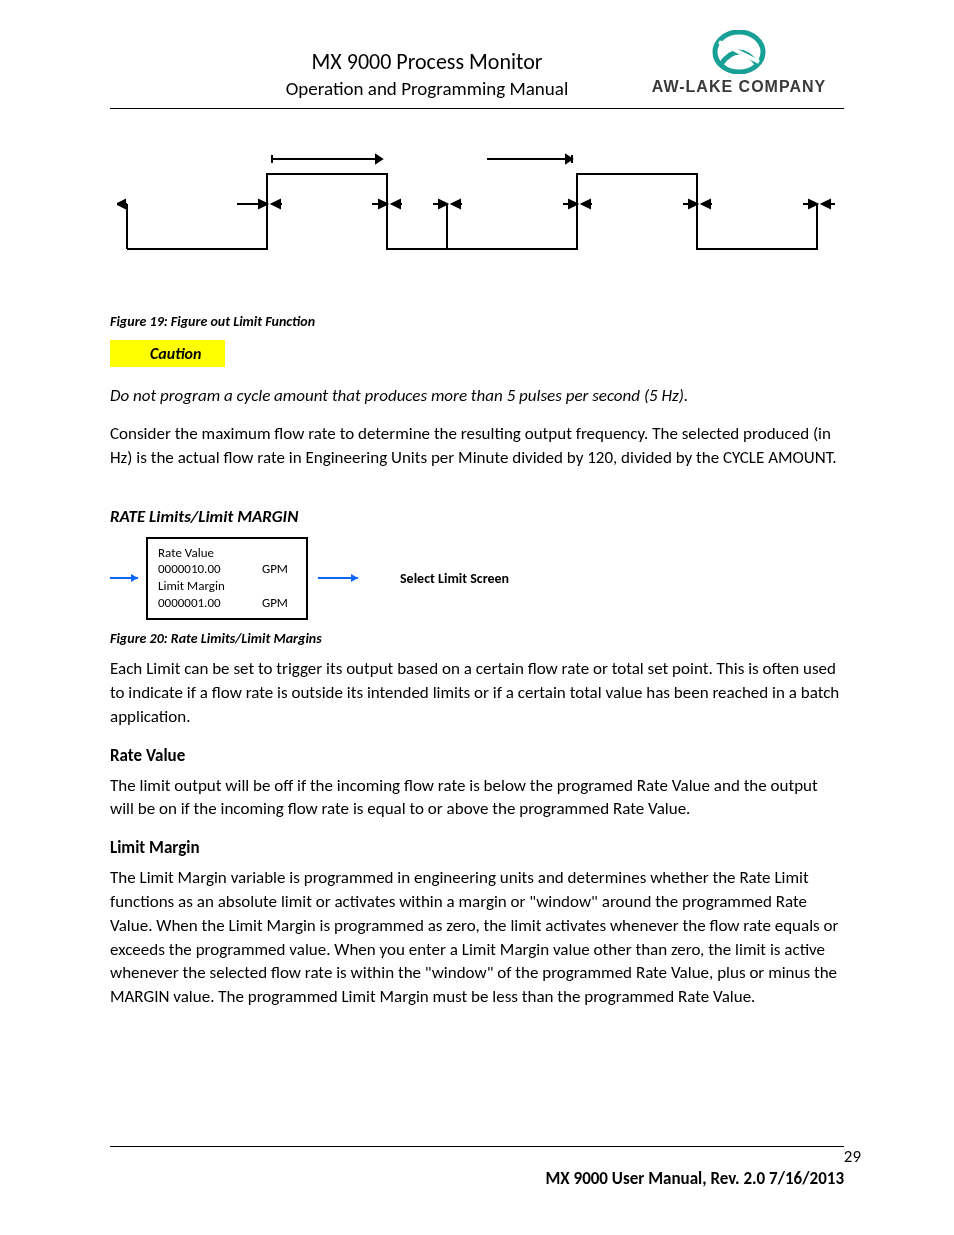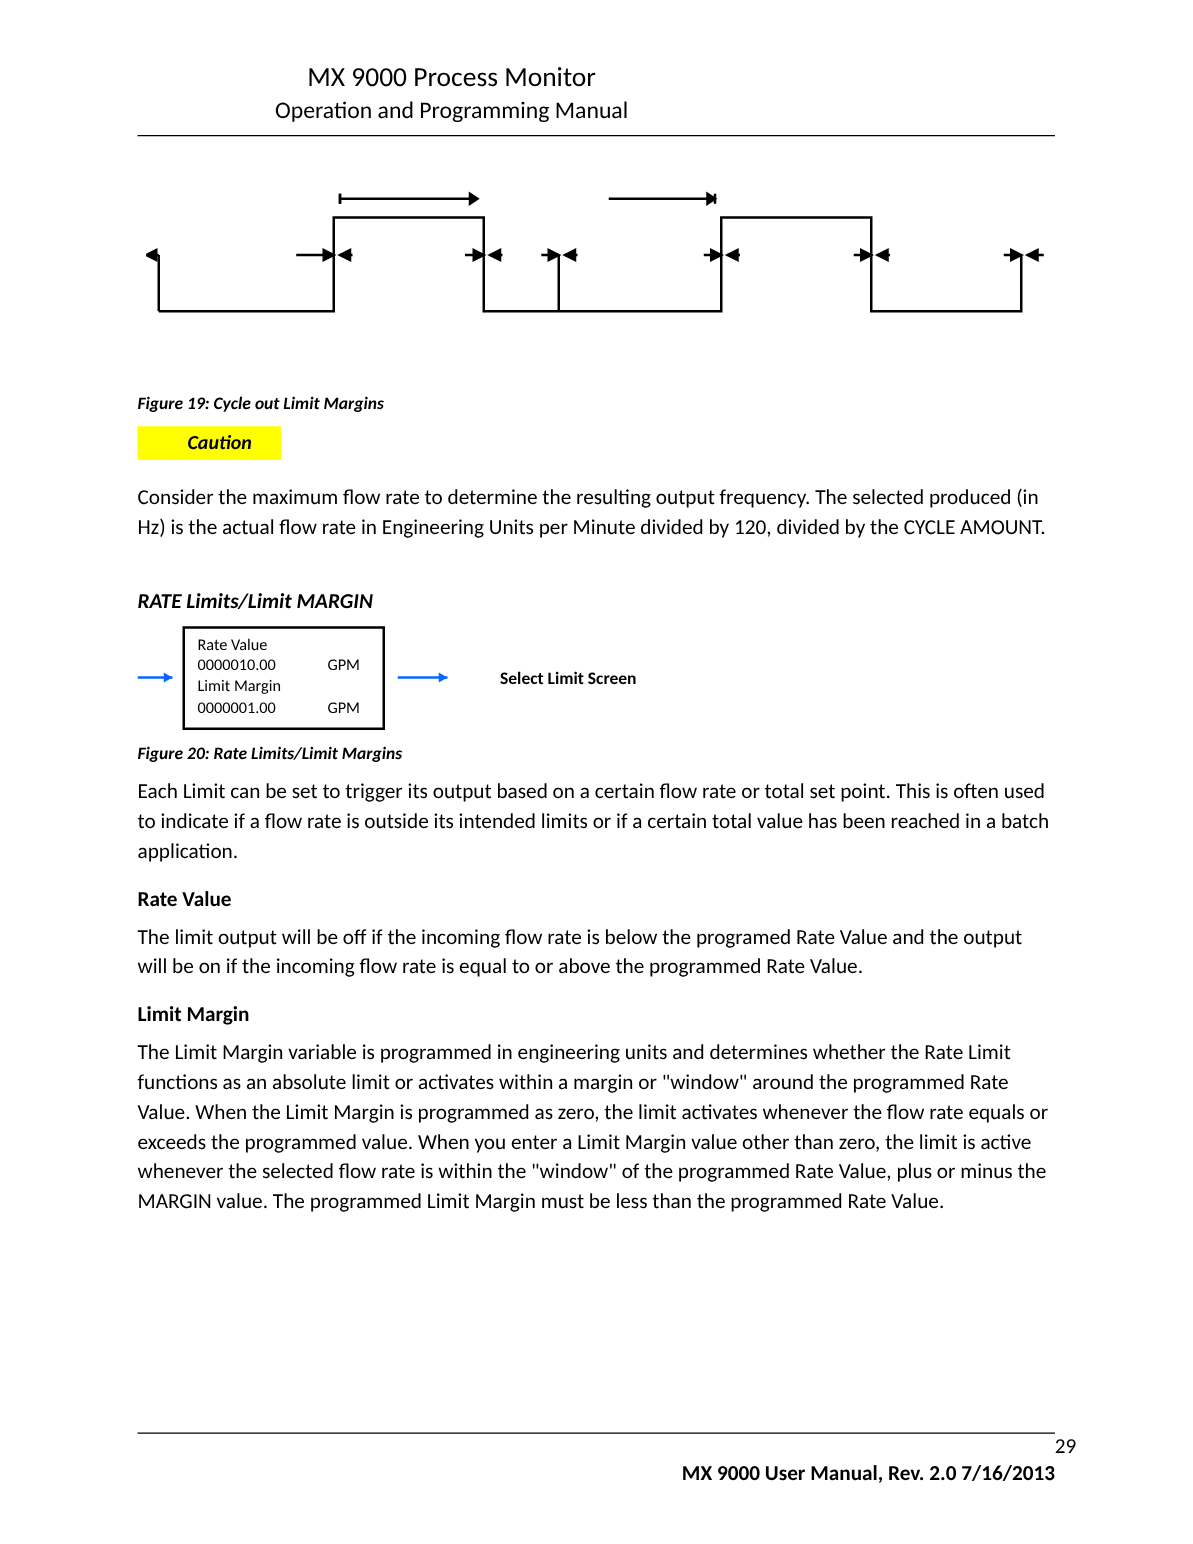--- a/index.html
+++ b/index.html
@@ -15,21 +15,20 @@
     box-sizing: border-box;
     padding: 30px 110px 30px 110px;
   }
   .header {
     display: flex;
     align-items: flex-start;
     justify-content: space-between;
     padding-bottom: 8px;
     border-bottom: 1px solid #000;
     margin-bottom: 40px;
-    flex-direction: column;
   }
   .header-titles {
     text-align: center;
     flex: 1;
     margin-left:110px;
   }
   .header-title { font-size: 22px; margin: 18px 0 2px 0;}
   .header-subtitle { font-size: 19px;}
   .logo {
     width: 210px;
@@ -127,20 +126,30 @@
 </style>
 </head>
 <body>
 
 <div class="page">
 
   <div class="header">
     <div class="header-titles">
       <div class="header-title">MX 9000 Process Monitor</div>
       <div class="header-subtitle">Operation and Programming Manual</div>
+    </div>
+    <div class="logo">
+      <div class="logo-icon">
+        <svg width="60" height="44" viewBox="0 0 60 44">
+          <ellipse cx="30" cy="22" rx="24" ry="20" fill="none" stroke="#18a097" stroke-width="5"></ellipse>
+          <path d="M 12 34 Q 30 10 48 34" fill="none" stroke="#18a097" stroke-width="5"></path>
+          <line x1="10" y1="12" x2="50" y2="32" stroke="#fff" stroke-width="4"></line>
+        </svg>
+      </div>
+      <div class="logo-text">AW-LAKE COMPANY</div>
     </div>
   </div>
 
   <div class="figure-pulse">
     <svg width="720" height="120" viewBox="0 0 720 120">
       <g stroke="#000" stroke-width="2" fill="none">
 
         <path d="M 10 100 L 10 55 M 10 100 L 150 100 L 150 25 L 270 25 L 270 100 L 330 100 L 330 55 M 330 100 L 460 100 L 460 25 L 580 25 L 580 100 L 700 100 L 700 55"></path>
 
         <line x1="155" y1="10" x2="265" y2="10"></line>
@@ -176,24 +185,25 @@
           <line x1="585" y1="55" x2="595" y2="55"></line>
           <line x1="686" y1="55" x2="700" y2="55"></line>
           <path d="M 700 55 l -8 -4 l 0 8 z" fill="#000"></path>
           <path d="M 705 55 l 8 -4 l 0 8 z" fill="#000"></path>
           <line x1="705" y1="55" x2="718" y2="55"></line>
         </g>
       </g>
     </svg>
   </div>
 
-  <div class="figure-caption">Figure 19: Cycle out Limit Margins</div>
+  <div class="figure-caption">Figure 19: Figure out Limit Function</div>
 
   <div class="caution">Caution</div>
 
+  <div class="italic-line">Do not program a cycle amount that produces more than 5 pulses per second (5 Hz).</div>
 
   <div class="para">Consider the maximum flow rate to determine the resulting output frequency. The selected produced (in Hz) is the actual flow rate in Engineering Units per Minute divided by 120, divided by the CYCLE AMOUNT.</div>
 
   <div class="section-heading">RATE Limits/Limit MARGIN</div>
 
   <div class="rate-box-row">
     <svg width="36" height="20">
         <line x1="0" y1="10" x2="28" y2="10" stroke="#0a66ff" stroke-width="2"></line>
         <path d="M 28 10 l -7 -4 l 0 8 z" fill="#0a66ff"></path>
       </svg>

